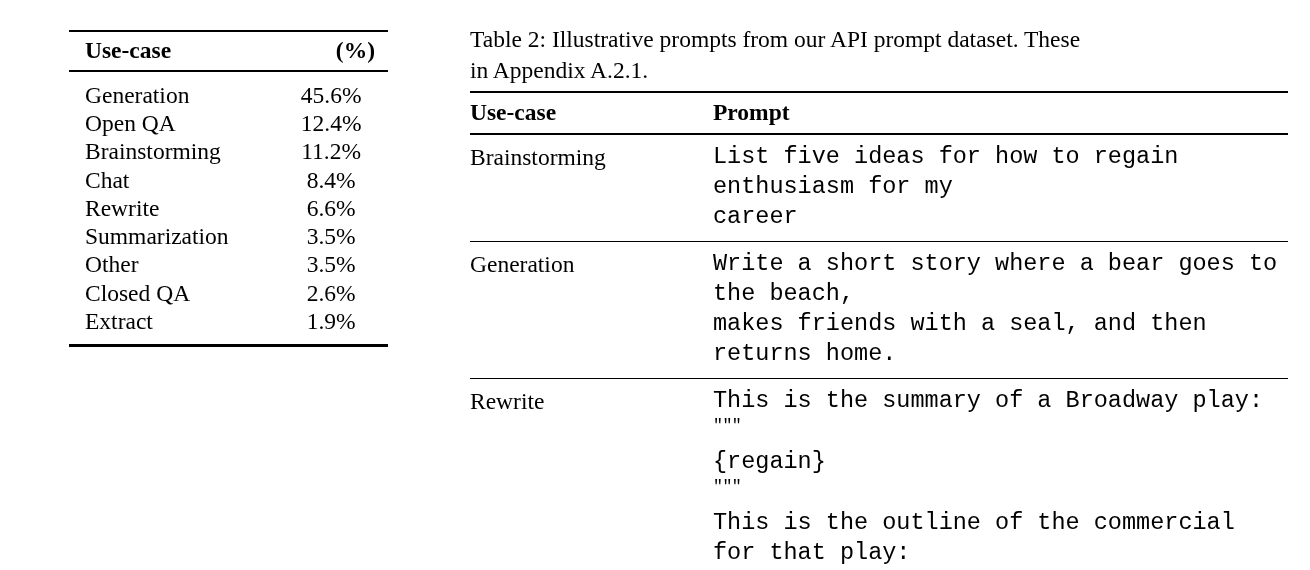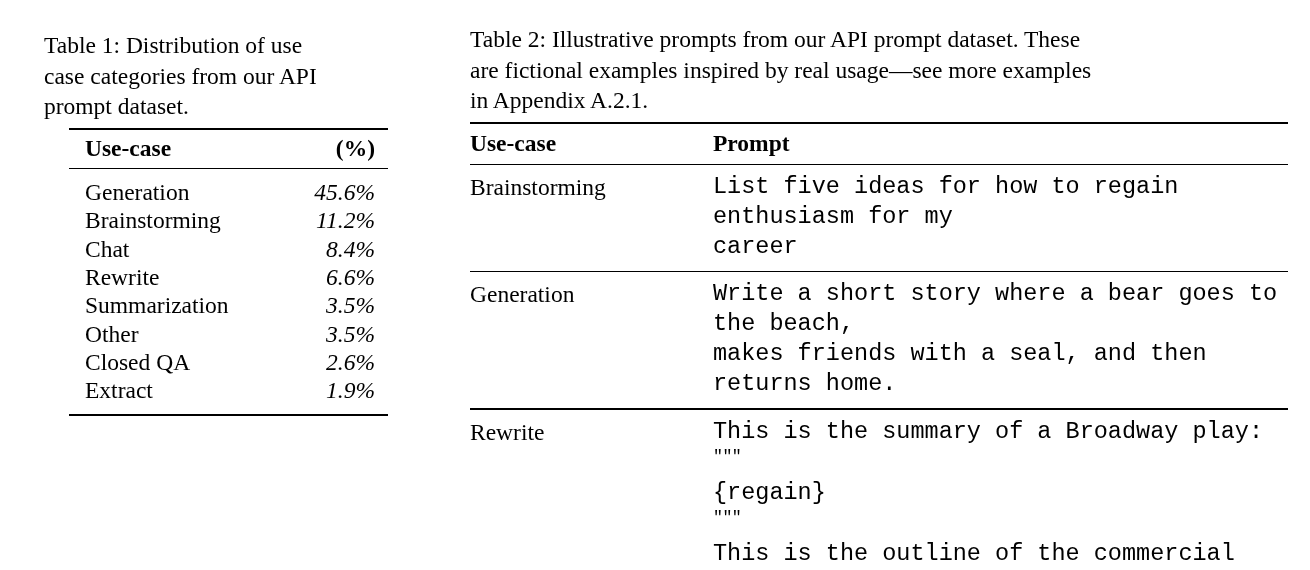--- a/index.html
+++ b/index.html
@@ -73,25 +73,24 @@
     text-align: right;
     padding-left: 0;
     padding-right: 13px;
   }
   #t1 td.usecase {
     padding: 0 0 0 16px;
     line-height: 28.3px;
     white-space: nowrap;
   }
   #t1 td.pct {
-    text-align: right;
+    text-align: center;
     padding: 0 13px 0 0;
     line-height: 28.3px;
     white-space: nowrap;
-    font-style: italic;
   }
   #t1 .body-pad-top { height: 9px; }
   #t1 .body-pad-bot { height: 9px; }
 
   
   #table2-block {
     position: absolute;
     left: 470px;
     top: 24px;
     width: 818px;
@@ -137,25 +136,20 @@
     letter-spacing: -0.5px;
   }
   #t2 .cell-prompt .gap { display: block; height: 12px; }
   .sep-cell { padding: 0 !important; }
 </style>
 </head>
 <body>
 
 <div id="table1-block">
 
-  <div id="table1-caption" class="caption">
-    <div>Table 1:  Distribution of use</div>
-    <div>case categories from our API</div>
-    <div class="lastline">prompt dataset.</div>
-  </div>
 
   <table id="t1" class="tbl">
     <tbody>
       <tr>
         <td class="sep-cell" colspan="2">
           <div class="rule-thick"></div>
         </td>
       </tr>
       <tr>
         <td class="hdr-cell">Use-case</td>
@@ -166,20 +160,24 @@
           <div class="rule-thin"></div>
         </td>
       </tr>
       <tr>
         <td class="sep-cell body-pad-top" colspan="2"></td>
       </tr>
 
       <tr>
         <td class="usecase">Generation</td>
         <td class="pct">45.6%</td>
+      </tr>
+      <tr>
+        <td class="usecase">Open QA</td>
+        <td class="pct">12.4%</td>
       </tr>
       <tr>
         <td class="usecase">Brainstorming</td>
         <td class="pct">11.2%</td>
       </tr>
       <tr>
         <td class="usecase">Chat</td>
         <td class="pct">8.4%</td>
       </tr>
       <tr>
@@ -212,21 +210,20 @@
         </td>
       </tr>
     </tbody>
   </table>
 </div>
 
 <div id="table2-block">
 
   <div id="table2-caption" class="caption">
     <div>Table 2: Illustrative prompts from our API prompt dataset. These</div>
-    <div>are fictional examples inspired by real usage—see more examples</div>
     <div class="lastline">in Appendix A.2.1.</div>
   </div>
 
   <table id="t2" class="tbl">
     <colgroup>
         <col class="c1">
         <col class="c2">
       </colgroup>
     <tbody>
       <tr>

